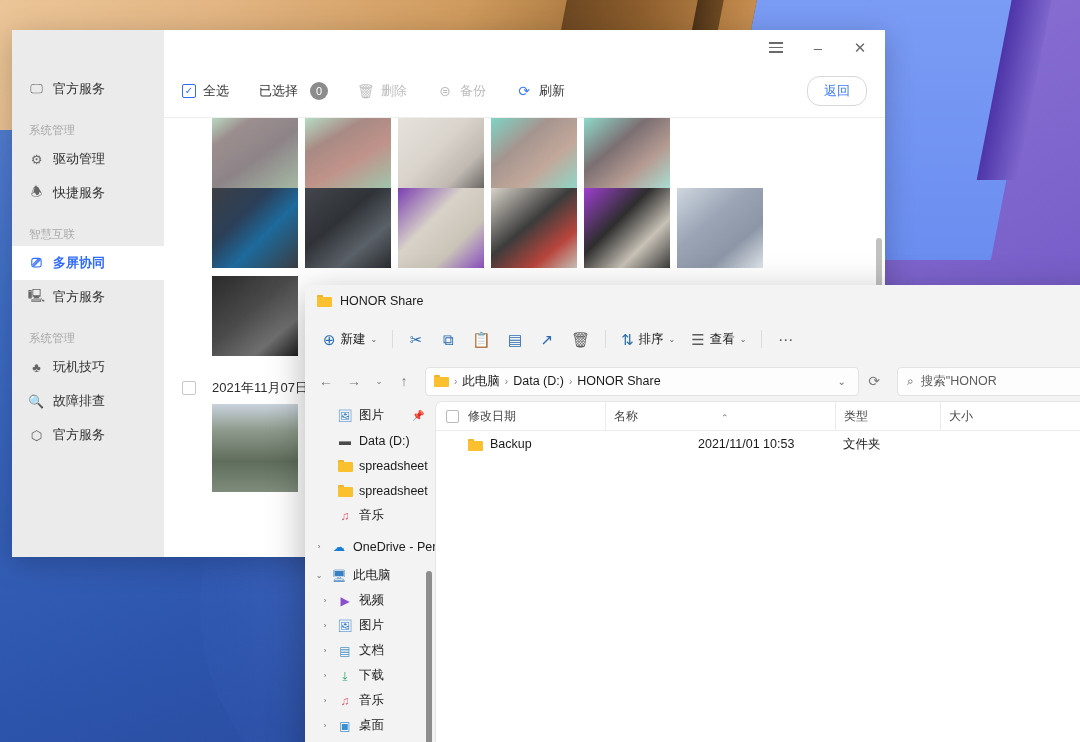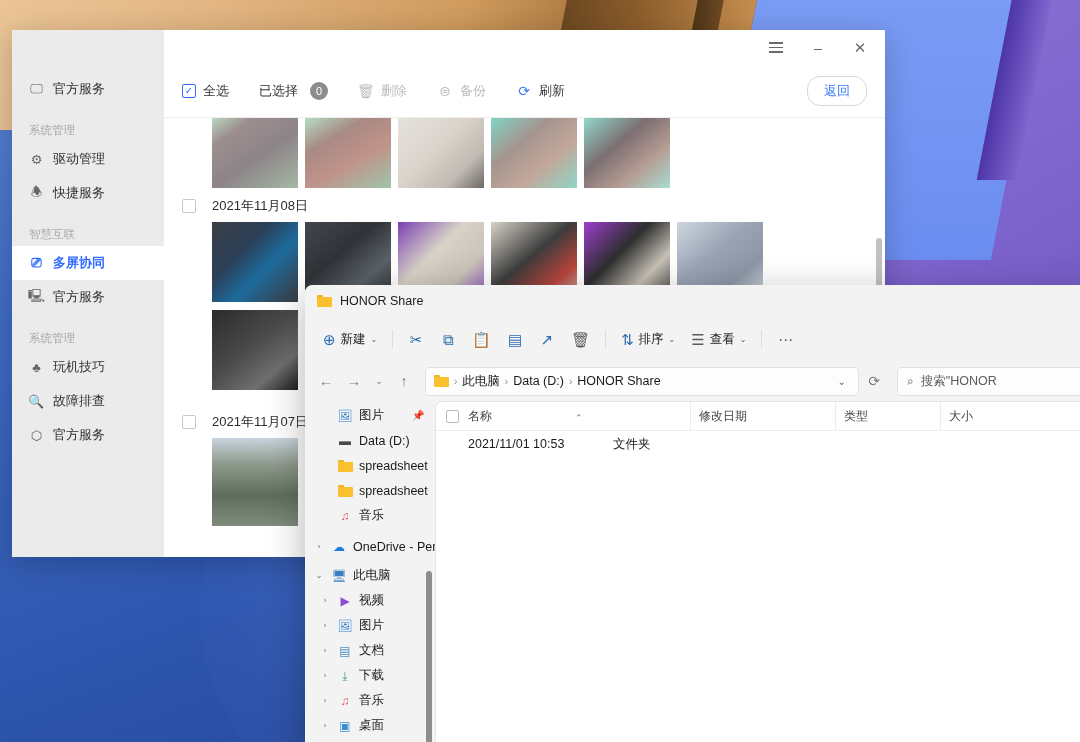--- a/index.html
+++ b/index.html
@@ -380,24 +380,20 @@
       <div id="pcmgr-content">
 
         <div class="thumb-row">
           <div class="thumb" style="background:linear-gradient(145deg,#b9d8c2 0%,#9c8e8e 22%,#8d8488 55%,#a5b9a4 100%);"></div>
           <div class="thumb" style="background:linear-gradient(150deg,#b6dcc4 0%,#a88a84 30%,#c0938a 60%,#9fc5ab 100%);"></div>
           <div class="thumb" style="background:linear-gradient(135deg,#e6e2dc 0%,#d9d3cb 45%,#bfb9b2 75%,#6b6763 100%);"></div>
           <div class="thumb" style="background:linear-gradient(140deg,#7fd4c5 0%,#a5958f 35%,#c2a79a 65%,#8fd6c6 100%);"></div>
           <div class="thumb" style="background:linear-gradient(140deg,#8fd9cb 0%,#7c6f72 38%,#b59b92 68%,#a9ddd2 100%);"></div>
         </div>
 
-        <div class="date-row">
-          <span class="chk-empty"></span>
-          <span>2021年11月08日</span>
-        </div>
         <div class="thumb-row">
           <div class="thumb tall" style="background:linear-gradient(135deg,#3c3f45 0%,#2b3f58 35%,#1d6a9c 60%,#3a3d42 100%);"></div>
           <div class="thumb tall" style="background:linear-gradient(140deg,#43464c 0%,#2f3338 40%,#5b6168 70%,#2a2d31 100%);"></div>
           <div class="thumb tall" style="background:linear-gradient(135deg,#7b3fb0 0%,#d8d2c8 40%,#c9c3b8 70%,#8a4fc0 100%);"></div>
           <div class="thumb tall" style="background:linear-gradient(140deg,#d8d3c9 0%,#3c3c3c 45%,#b8453c 75%,#c8c2b8 100%);"></div>
           <div class="thumb tall" style="background:linear-gradient(135deg,#9e3fd0 0%,#2e2e2e 40%,#c7c1b6 70%,#3b3b3b 100%);"></div>
           <div class="thumb tall" style="background:linear-gradient(140deg,#cfd6e0 0%,#9aa4b4 40%,#8c96a6 70%,#dfe4ea 100%);"></div>
         </div>
 
         <div style="height:8px;"></div>
@@ -566,31 +562,35 @@
           
           
           
         </div>
         <div id="np-scroll"></div>
       </div>
 
       <div id="filelist">
         <div id="fl-head">
           <span class="fl-chk"></span>
+          <span class="hcell h-date">修改日期</span>
           <span class="hcell h-name">
             <span>名称</span>
             <span class="sort-caret">⌃</span>
           </span>
-          <span class="hcell h-date">修改日期</span>
           <span class="hcell h-type">类型</span>
           <span class="hcell h-size">大小</span>
         </div>
 
         <div class="fl-row">
           <span class="fl-chk" style="visibility:hidden;"></span>
+          <span class="cell namecell h-name">
+            <span class="folder-ic"></span>
+            <span>Backup</span>
+          </span>
           <span class="cell h-date">2021/11/01 10:53</span>
           <span class="cell h-type">文件夹</span>
           <span class="cell h-size"></span>
         </div>
       </div>
     </div>
   </div>
 
   <div id="watermark">
     <span class="wm-badge">值</span>

